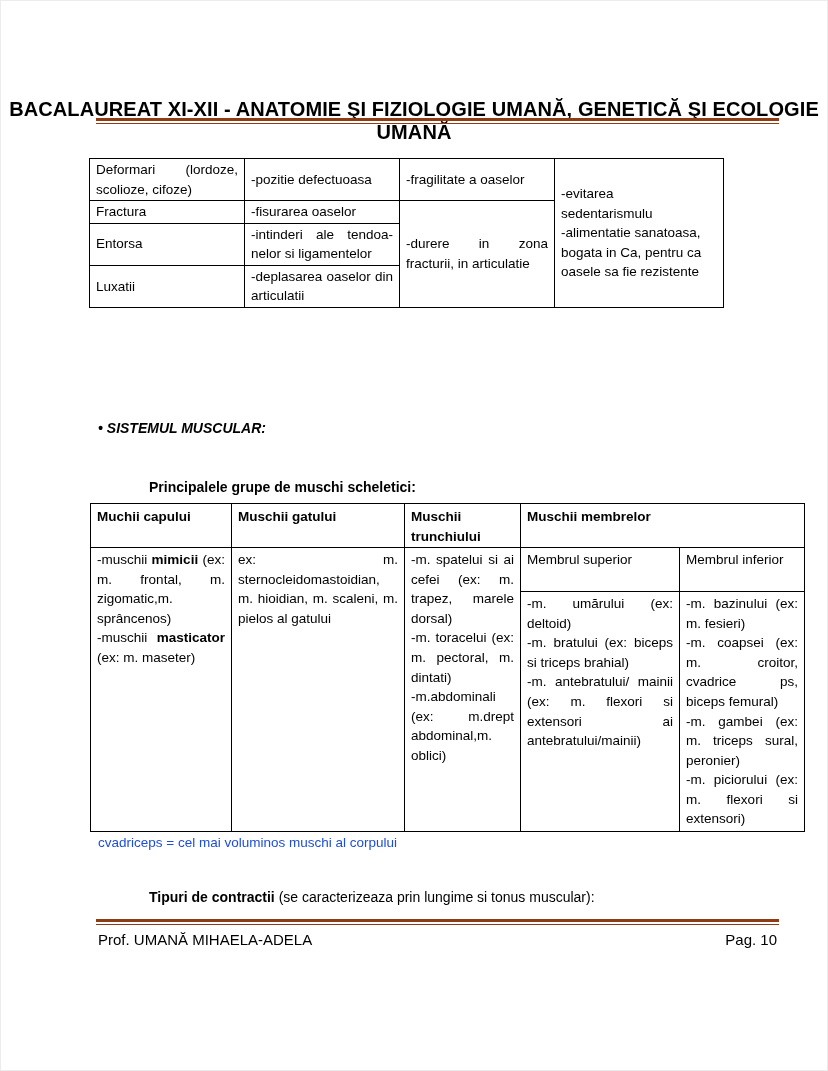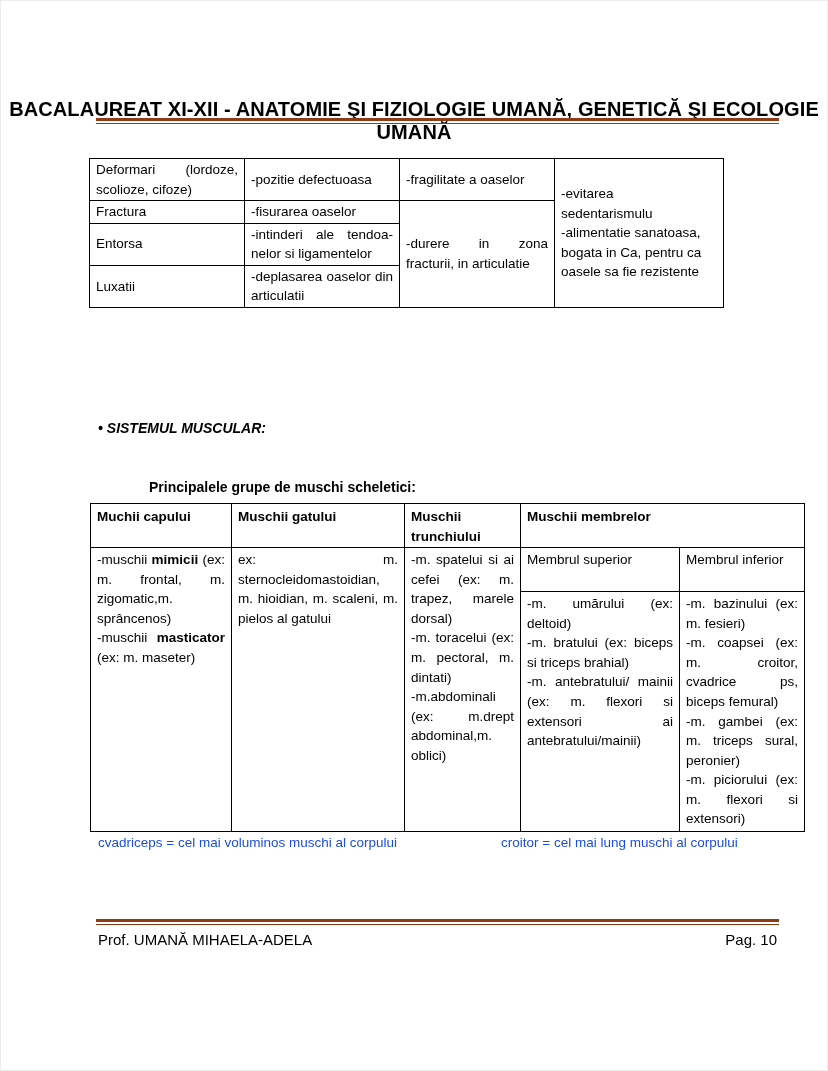--- a/index.html
+++ b/index.html
@@ -119,20 +119,20 @@
 -m. antebratului/ mainii (ex: m. flexori si extensori ai antebratului/mainii)</td>
       <td class="just preline">-m. bazinului (ex: m. fesieri)
 -m. coapsei (ex: m. croitor, cvadrice ps, biceps femural)
 -m. gambei (ex: m. triceps sural, peronier)
 -m. piciorului (ex: m. flexori si extensori)</td>
     </tr>
   </tbody>
     </table>
 
   <span class="note note-left">cvadriceps = cel mai voluminos muschi al corpului</span>
-  <span class="note note-right">croitor = cel mai lung muschi al corpului</span>
 
+  <div class="contractii"><span class="bold">Tipuri de contractii</span><span> (se caracterizeaza prin lungime si tonus muscular):</span></div>
 
   <div class="rule rule-footer"></div>
   <div class="footer-left">Prof. UMANĂ MIHAELA-ADELA</div>
   <div class="footer-right">Pag. 10</div>
 
 </div>
 
 </body></html>

